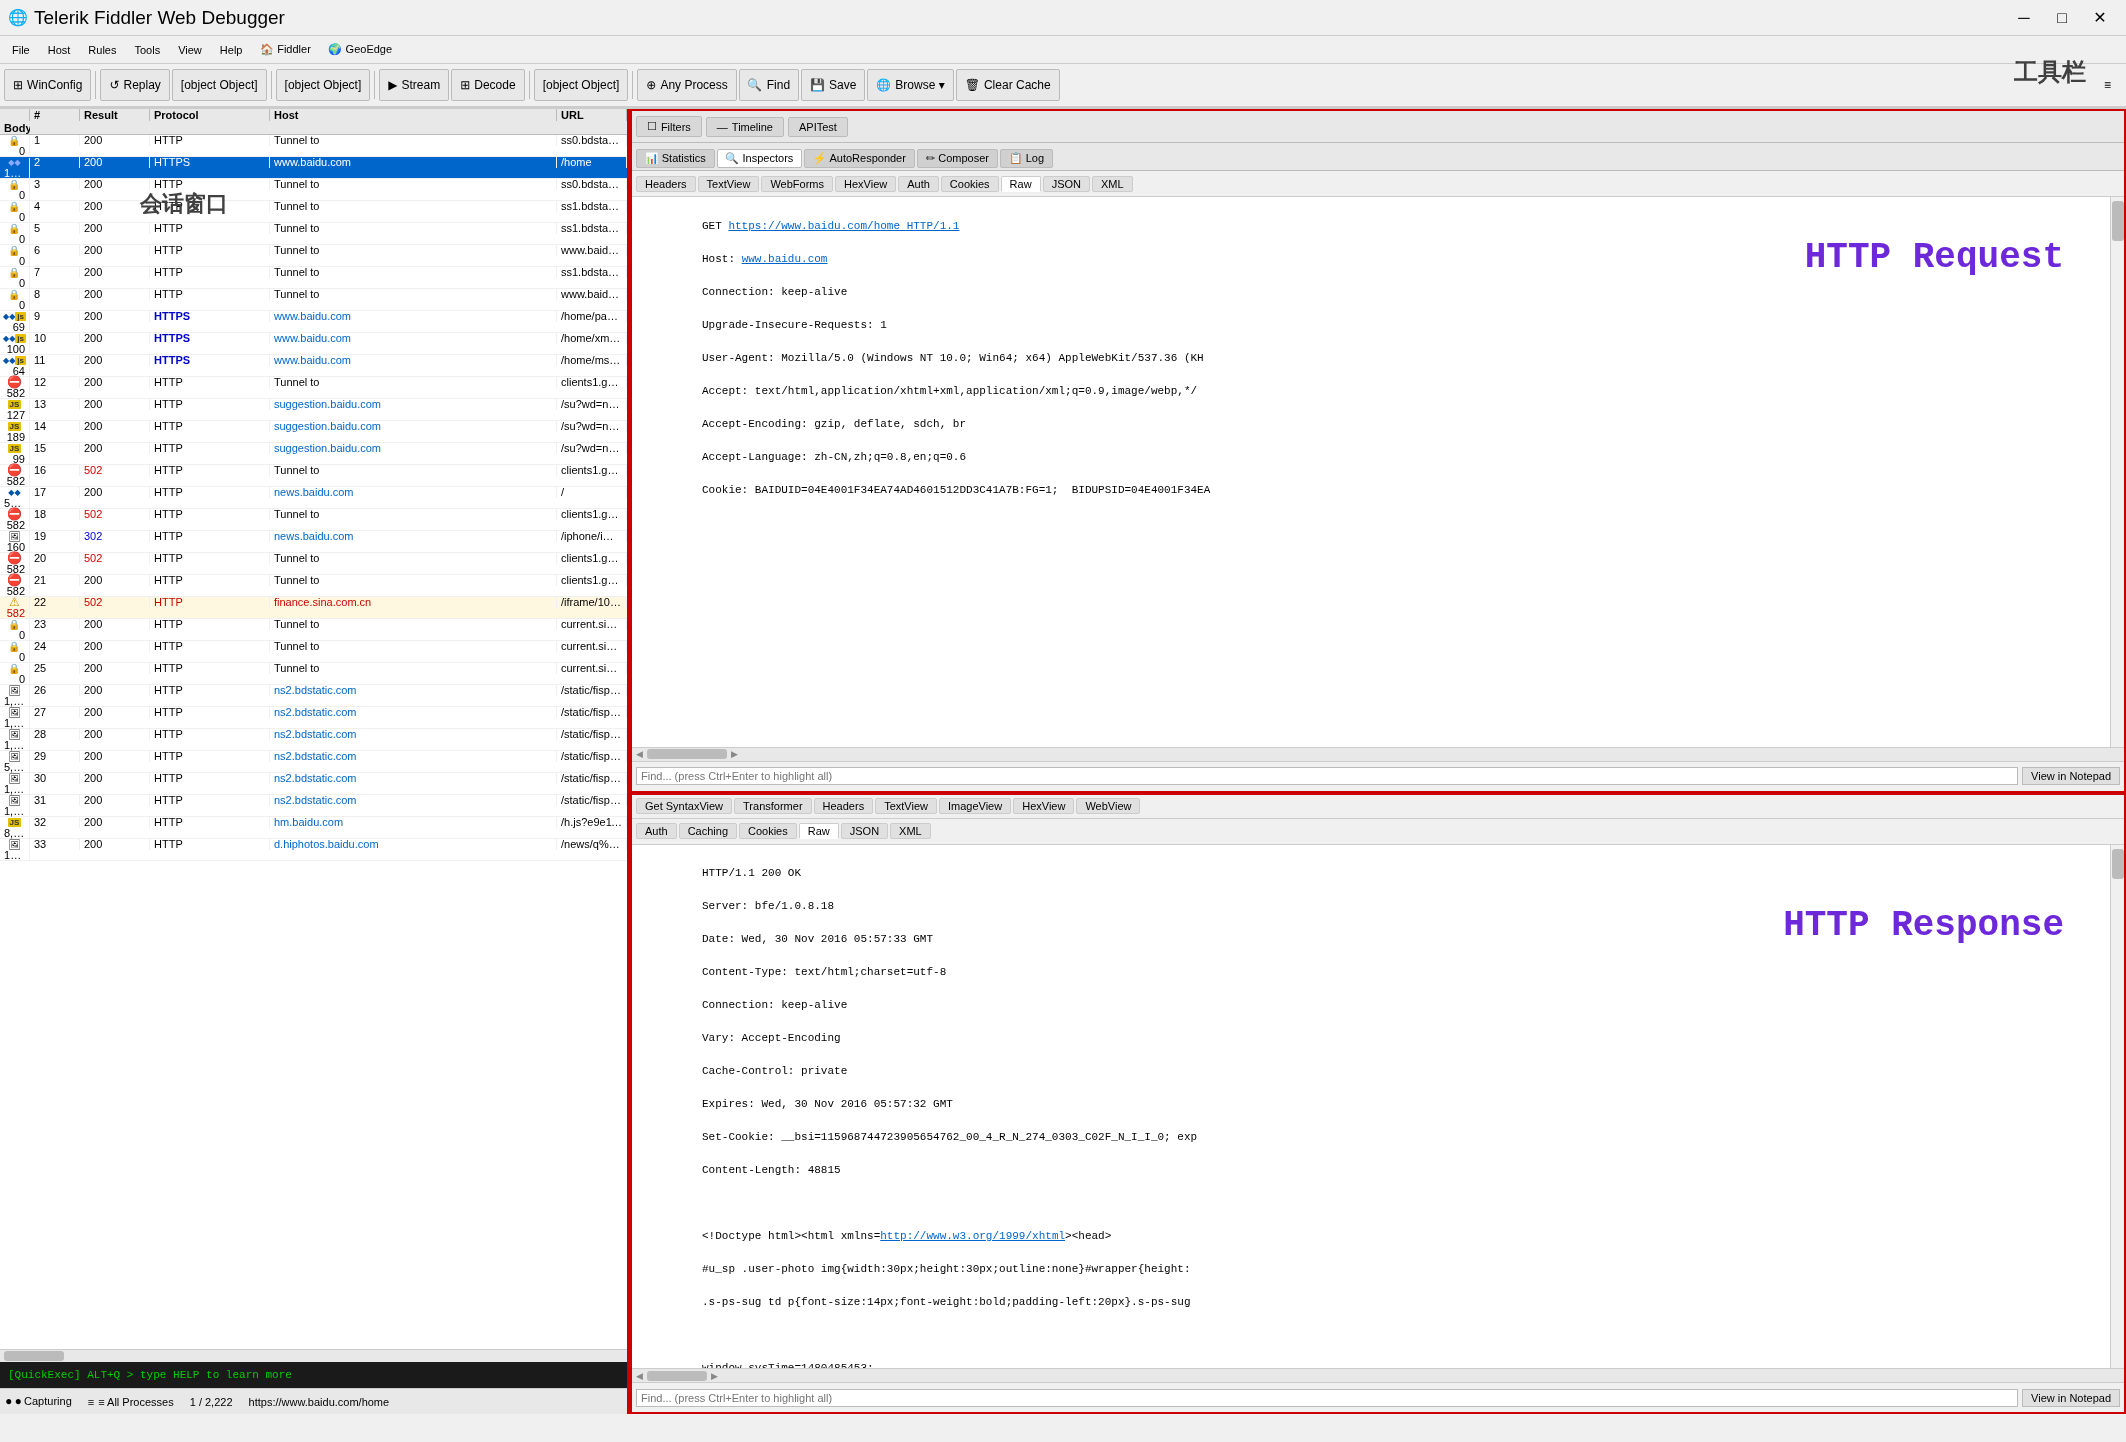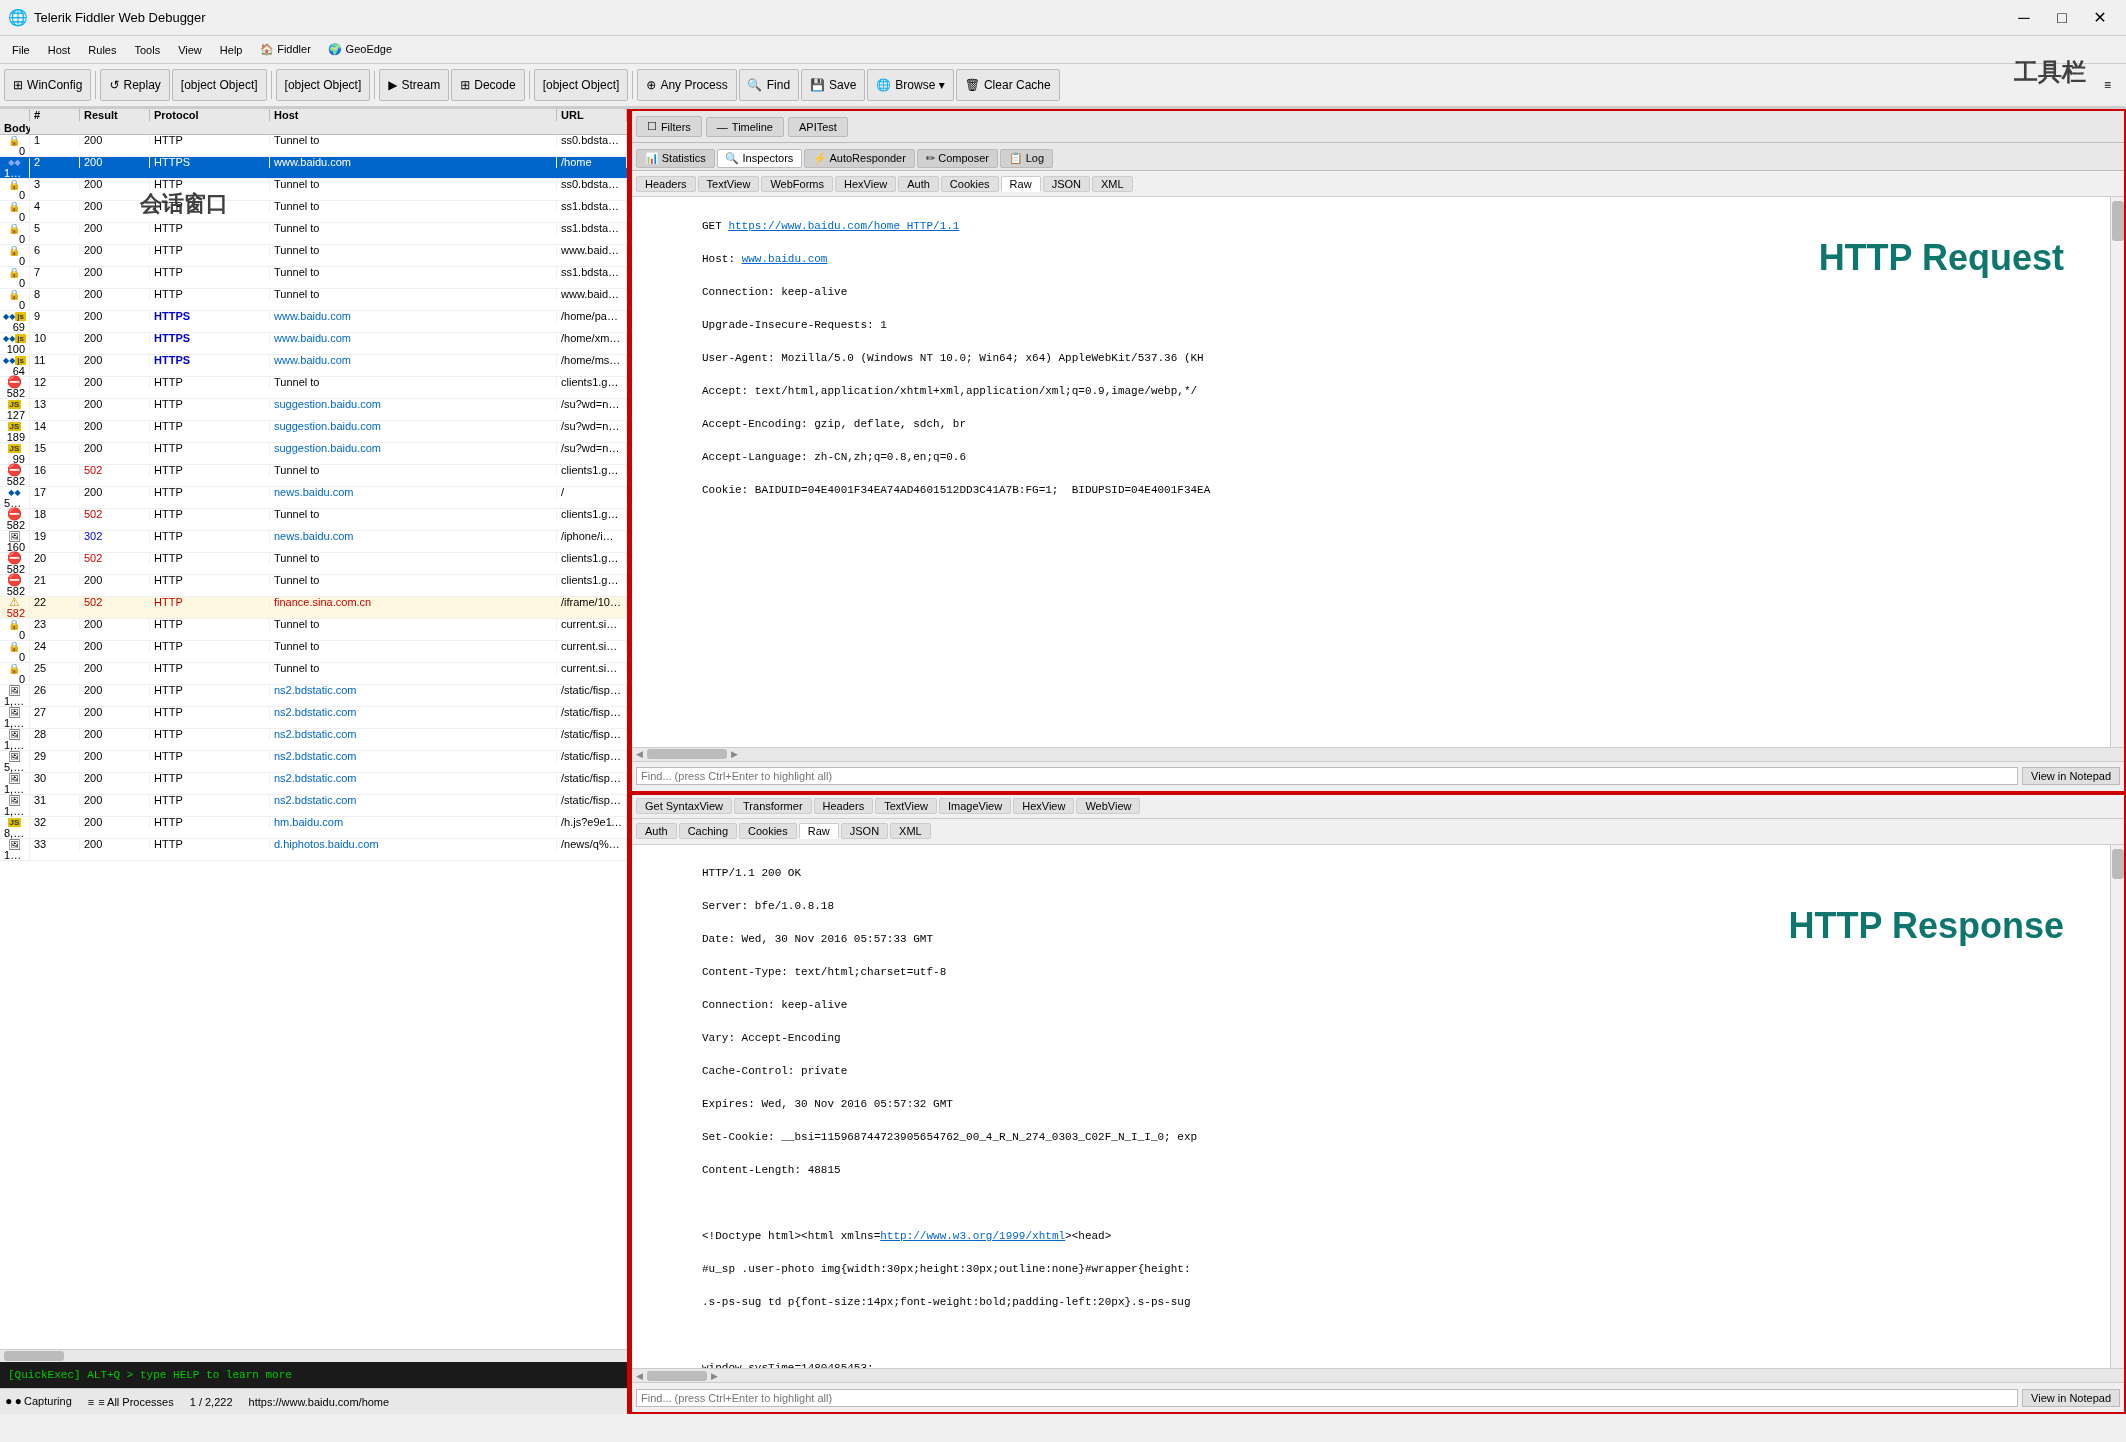--- a/index.html
+++ b/index.html
@@ -5,21 +5,21 @@
     * { box-sizing: border-box; margin: 0; padding: 0; }
     body { font-family: 'Segoe UI', Tahoma, Arial, sans-serif; font-size: 12px; background: #f0f0f0; overflow: hidden; width: 2126px; height: 1442px; }
 
     
     .title-bar {
       display: flex; align-items: center; justify-content: space-between;
       background: #f0f0f0; height: 36px; padding: 0 8px;
       border-bottom: 1px solid #ccc;
     }
     .title-bar-left { display: flex; align-items: center; gap: 6px; }
-    .title-bar-title { font-size: 13px; font-weight: normal; }
+    .title-bar-title { font-size: 19px; font-weight: normal; }
     .title-bar-controls { display: flex; gap: 2px; }
     .title-bar-controls button {
       background: none; border: none; font-size: 16px; cursor: pointer;
       width: 36px; height: 28px; display: flex; align-items: center; justify-content: center;
     }
 
     
     .menu-bar {
       display: flex; align-items: center; height: 28px; background: #f0f0f0;
       border-bottom: 1px solid #ccc; padding: 0 4px; gap: 2px;
@@ -166,22 +166,22 @@
     .response-section {
       flex: 1; display: flex; flex-direction: column; min-height: 0;
     }
 
     
     .annotation-red {
       position: absolute; color: #404040; font-size: 28px; font-weight: bold;
       font-family: 'SimSun', 'STHeiti', serif; pointer-events: none; z-index: 10;
     }
     .annotation-red-en {
-      position: absolute; color: #0f766e; font-size: 32px; font-weight: bold;
-      font-family: Liberation Sans, sans-serif; pointer-events: none; z-index: 10;
+      position: absolute; color: #6d28d9; font-size: 32px; font-weight: bold;
+      font-family: Liberation Mono, monospace; pointer-events: none; z-index: 10;
     }
   </style>
 </head>
 <body>
 
 <div class="title-bar">
   <div class="title-bar-left">
     <span style="font-size:16px;">🌐</span>
     <span class="title-bar-title">Telerik Fiddler Web Debugger</span>
   </div>

